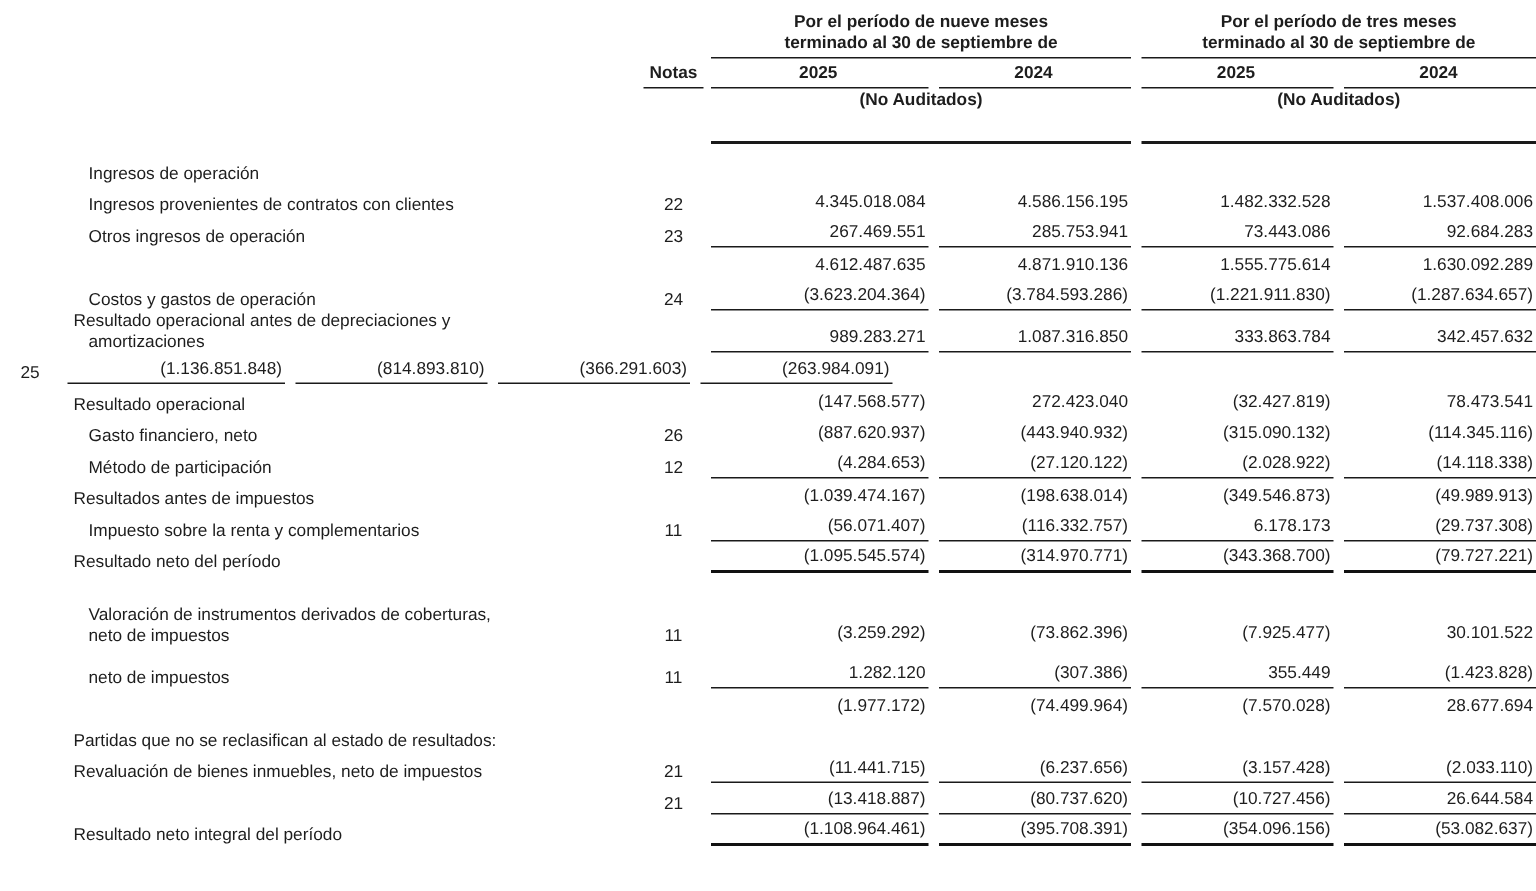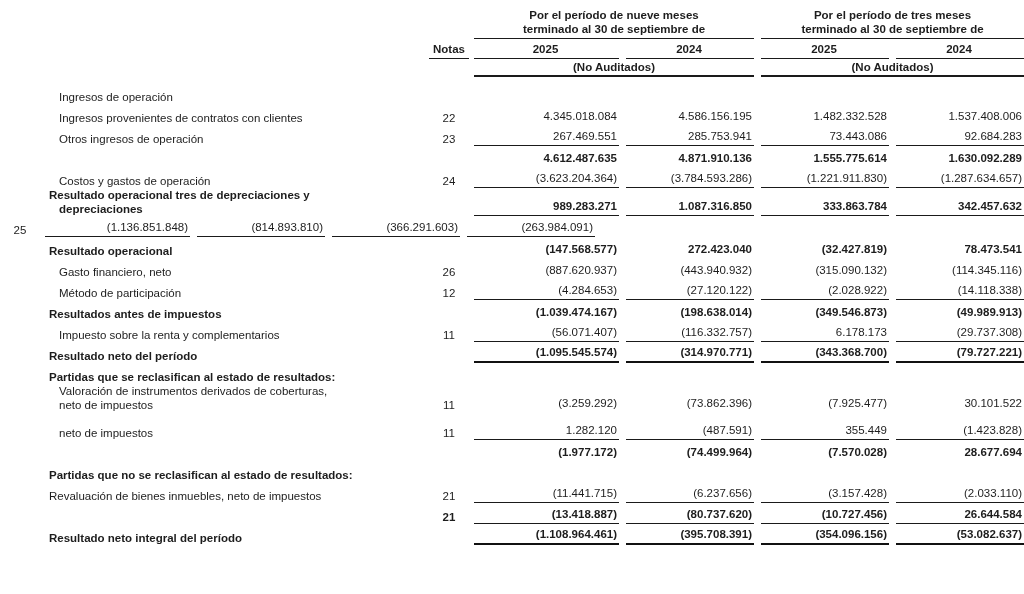--- a/index.html
+++ b/index.html
@@ -22,26 +22,26 @@
   .n2, .n3, .n4 { width:128px; margin-left:7px; }
 
   
   .grp { box-sizing:border-box; text-align:center; font-weight:bold; }
   .g1 { width:280px; margin-left:5px; }
   .g2 { width:263px; margin-left:7px; }
   .grp-title { border-bottom:1.5px solid #1a1a1a; padding-bottom:2px; }
   .years-row { margin-top:3px;justify-content:center; }
   .years-row .note { font-weight:bold; border-bottom:1.5px solid #1a1a1a; padding-bottom:2px; }
   .years-row .num { text-align:center; font-weight:bold; border-bottom:1.5px solid #1a1a1a; }
-  .unaud-row .grp { border-bottom:2px solid #1a1a1a; padding-bottom:1px; padding-top:1px; }
+  .unaud-row .grp { border-bottom:2px solid #1a1a1a; padding-bottom:20px; padding-top:1px; }
 
   
   .brow { min-height:21px; }
   .brow.two { min-height:28px; }
-  .brow.bold { font-weight:bold; }
+  .brow.bold { font-weight:normal; }
   .brow.gap-lg { margin-top:16px; }
   .brow.rule-under .num { border-bottom:1.5px solid #1a1a1a; }
   .brow.rule-total .num { border-bottom:2.5px solid #111111; }
 </style>
 </head>
 <body>
 
 <div class="sheet">
 
   <div class="r">
@@ -119,22 +119,22 @@
           <div class="l1">Costos y gastos de operación</div>
         </div>
         <div class="note">24</div>
         <div class="num n1">(3.623.204.364)</div>
         <div class="num n2">(3.784.593.286)</div>
         <div class="num n3">(1.221.911.830)</div>
         <div class="num n4">(1.287.634.657)</div>
       </div>
       <div class="r brow bold two rule-under">
         <div class="lab">
-          <div class="l1">Resultado operacional tres de depreciaciones y</div>
-          <div class="l2 hang">depreciaciones</div>
+          <div class="l1">Resultado operacional antes de depreciaciones y</div>
+          <div class="l2 hang">amortizaciones</div>
         </div>
         <div class="note"></div>
         <div class="num n1">989.283.271</div>
         <div class="num n2">1.087.316.850</div>
         <div class="num n3">333.863.784</div>
         <div class="num n4">342.457.632</div>
       </div>
       <div class="r brow rule-under">
         <div class="note">25</div>
         <div class="num n1">(1.136.851.848)</div>
@@ -196,23 +196,20 @@
         <div class="lab">
           <div class="l1">Resultado neto del período</div>
         </div>
         <div class="note"></div>
         <div class="num n1">(1.095.545.574)</div>
         <div class="num n2">(314.970.771)</div>
         <div class="num n3">(343.368.700)</div>
         <div class="num n4">(79.727.221)</div>
       </div>
       <div class="r brow bold">
-        <div class="lab">
-          <div class="l1">Partidas que se reclasifican al estado de resultados:</div>
-        </div>
         <div class="note"></div>
         <div class="num n1" style="border-bottom: none;"></div>
         <div class="num n2" style="border-bottom: none;"></div>
         <div class="num n3" style="border-bottom: none;"></div>
         <div class="num n4" style="border-bottom: none;"></div>
       </div>
       <div class="r brow two">
         <div class="lab ind1">
           <div class="l1">Valoración de instrumentos derivados de coberturas,</div>
           <div class="l2">neto de impuestos</div>
@@ -222,21 +219,21 @@
         <div class="num n2">(73.862.396)</div>
         <div class="num n3">(7.925.477)</div>
         <div class="num n4">30.101.522</div>
       </div>
       <div class="r brow two rule-under">
         <div class="lab ind1">
           <div class="l2">neto de impuestos</div>
         </div>
         <div class="note">11</div>
         <div class="num n1">1.282.120</div>
-        <div class="num n2">(487.591)</div>
+        <div class="num n2">(307.386)</div>
         <div class="num n3">355.449</div>
         <div class="num n4">(1.423.828)</div>
       </div>
       <div class="r brow bold">
         <div class="lab">
           <div class="l1"></div>
         </div>
         <div class="note"></div>
         <div class="num n1">(1.977.172)</div>
         <div class="num n2">(74.499.964)</div>

